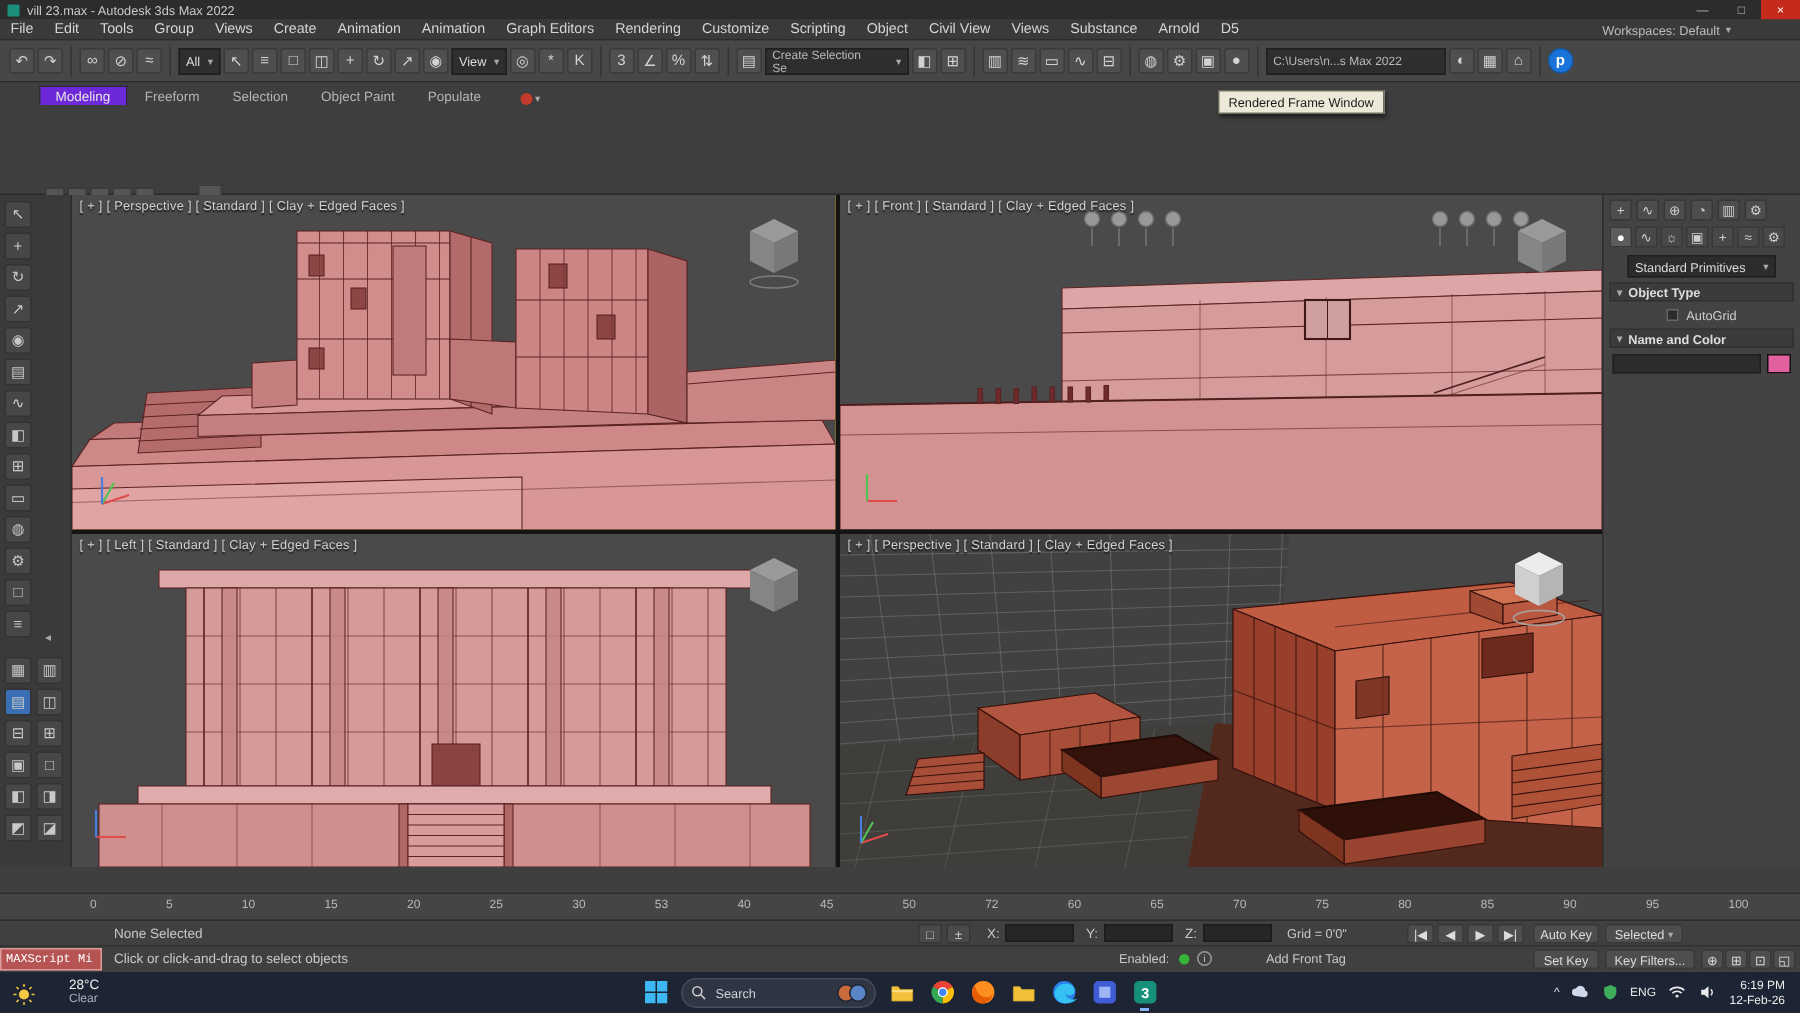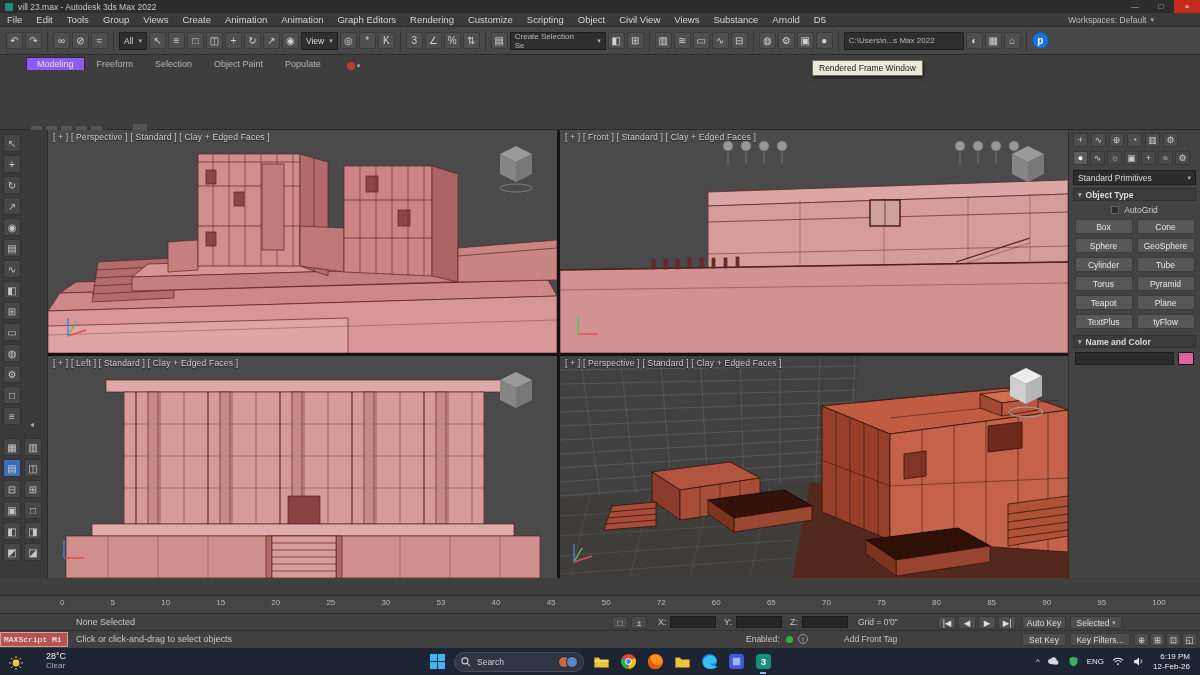--- a/index.html
+++ b/index.html
@@ -19,21 +19,21 @@
 .tbi{width:17px;height:17px;display:flex;align-items:center;justify-content:center;font-size:10px;color:#d2d2d2;background:#4f4f4f;border:1px solid #3a3a3a;border-radius:2px;flex:0 0 auto}
 .tbi.blue{background:#1a73d8;color:#fff;border-radius:50%;border-color:#125aa8;font-weight:bold}
 .tsep{width:1px;height:20px;background:#333;margin:0 3px;flex:0 0 auto}
 .tdrop{height:18px;background:#2e2e2e;border:1px solid #1f1f1f;color:#ddd;font-size:8.5px;display:flex;align-items:center;padding:0 4px;gap:5px;flex:0 0 auto}
 .tfield{height:18px;background:#2e2e2e;border:1px solid #1f1f1f;color:#b9b9b9;font-size:8px;display:flex;align-items:center;padding:0 4px;gap:19px;flex:0 0 auto}
 .caret{font-size:7px;color:#aaa}
 
 .ribbon{left:0;top:55px;width:1200px;height:75px;background:#3e3e3e;border-bottom:1px solid #292929}
 .rtabs{display:flex;align-items:flex-end;height:15px;padding-left:26px;gap:2px}
 .rtab{padding:1px 10px;font-size:9px;color:#b5b5b5}
-.rtab.active{background:#8b5cf6;color:#e6e6e6;border:1px solid #2c2c2c;border-bottom:none}
+.rtab.active{background:#6d28d9;color:#e6e6e6;border:1px solid #2c2c2c;border-bottom:none}
 .recdot{width:8px;height:8px;border-radius:50%;background:#c23b2e;margin-left:14px}
 .pm-grid{position:absolute;left:30px;top:70px;display:grid;grid-template-columns:repeat(5,13px);grid-auto-rows:13px;gap:2px}
 .pm-cell{background:#555;border:1px solid #3a3a3a;border-radius:1px}
 .pm-col{position:absolute;left:132px;top:68px;display:flex;flex-direction:column;gap:3px}
 .pm-wide{width:16px;height:12px;background:#555;border:1px solid #3a3a3a}
 .pm-label{position:absolute;left:24px;top:117px;width:150px;text-align:center;font-size:8.5px;color:#bdbdbd;display:flex;justify-content:center;gap:5px;align-items:center}
 .tooltip{position:absolute;left:812px;top:60px;background:#ece9d8;border:1px solid #6e6e5e;color:#1a1a1a;font-size:8.5px;padding:2px 6px;z-index:50;box-shadow:1px 2px 3px rgba(0,0,0,.5)}
 
 .dock{left:0;top:130px;width:48px;height:448px;background:#3a3a3a;border-right:1px solid #2b2b2b}
 .dock-col{position:absolute;left:3px;top:4px;display:flex;flex-direction:column;gap:3px}
@@ -45,21 +45,21 @@
 .vp.active{box-shadow:inset 0 0 0 2px #c9a227}
 .vp svg{position:absolute;inset:0}
 .vplabel{position:absolute;top:2px;left:5px;font-size:8.5px;color:#d2d2d2;z-index:2;text-shadow:0 1px 1px rgba(0,0,0,.7);letter-spacing:.2px}
 
 .cpanel{left:1068px;top:130px;width:132px;height:448px;background:#434343;border-left:1px solid #2d2d2d;font-size:9px;color:#d8d8d8}
 .cp-tabs{display:flex;gap:3px;padding:3px 4px 2px}
 .cpt{width:15px;height:14px;display:flex;align-items:center;justify-content:center;font-size:9px;color:#cfcfcf;background:#4d4d4d;border:1px solid #383838;border-radius:2px}
 .cp-cats{display:flex;gap:2px;padding:2px 4px}
 .cpc{width:15px;height:14px;display:flex;align-items:center;justify-content:center;font-size:9px;color:#cfcfcf;background:#484848;border:1px solid #383838}
 .cpc.sel{background:#5c5c5c;color:#fff}
-.cp-drop{margin:3px 4px;height:15px;background:#2c2c2c;border:1px solid #1e1e1e;display:flex;align-items:center;justify-content:space-between;padding:0 4px;font-size:8.5px;color:#ddd}
+.cp-drop{margin:3px 16px;height:15px;background:#2c2c2c;border:1px solid #1e1e1e;display:flex;align-items:center;justify-content:space-between;padding:0 4px;font-size:8.5px;color:#ddd}
 .rollout{margin:3px 4px 2px;height:13px;background:#3b3b3b;border:1px solid #313131;display:flex;align-items:center;gap:4px;padding:0 4px;font-size:8.5px;color:#ddd;font-weight:bold}
 .cp-check{display:flex;align-items:center;gap:5px;justify-content:center;height:13px;color:#cfcfcf;font-size:8.5px}
 .checkbox{width:8px;height:8px;background:#2c2c2c;border:1px solid #666}
 .cp-btns{display:grid;grid-template-columns:58px 58px;gap:4px;justify-content:center;padding:3px 0}
 .cpbtn{height:15px;background:#575757;border:1px solid #3c3c3c;border-radius:2px;color:#e8e8e8;font-size:8.5px;display:flex;align-items:center;justify-content:center}
 .nc-row{display:flex;gap:4px;align-items:center;padding:2px 6px}
 .namefield{flex:1;height:13px;background:#2c2c2c;border:1px solid #1e1e1e}
 .swatch{width:16px;height:13px;background:#e0619e;border:1px solid #111}
 
 .sliderrow{left:0;top:578px;width:1200px;height:17px;background:#3c3c3c;border-top:1px solid #2a2a2a}
@@ -568,34 +568,20 @@
         <span class="caret">▾</span>
       </div>
     <div class="rollout">
         <span class="caret">▾</span>
         <span>Object Type</span>
       </div>
     <div class="cp-check">
         <span class="checkbox"></span>
         <span>AutoGrid</span>
       </div>
-    <div class="cp-btns">
-      <span class="cpbtn">Box</span>
-      <span class="cpbtn">Cone</span>
-      <span class="cpbtn">Sphere</span>
-      <span class="cpbtn">GeoSphere</span>
-      <span class="cpbtn">Cylinder</span>
-      <span class="cpbtn">Tube</span>
-      <span class="cpbtn">Torus</span>
-      <span class="cpbtn">Pyramid</span>
-      <span class="cpbtn">Teapot</span>
-      <span class="cpbtn">Plane</span>
-      <span class="cpbtn">TextPlus</span>
-      <span class="cpbtn">tyFlow</span>
-    </div>
     <div class="rollout">
         <span class="caret">▾</span>
         <span>Name and Color</span>
       </div>
     <div class="nc-row">
       <span class="namefield"></span>
       <span class="swatch"></span>
     </div>
   </div>
 

